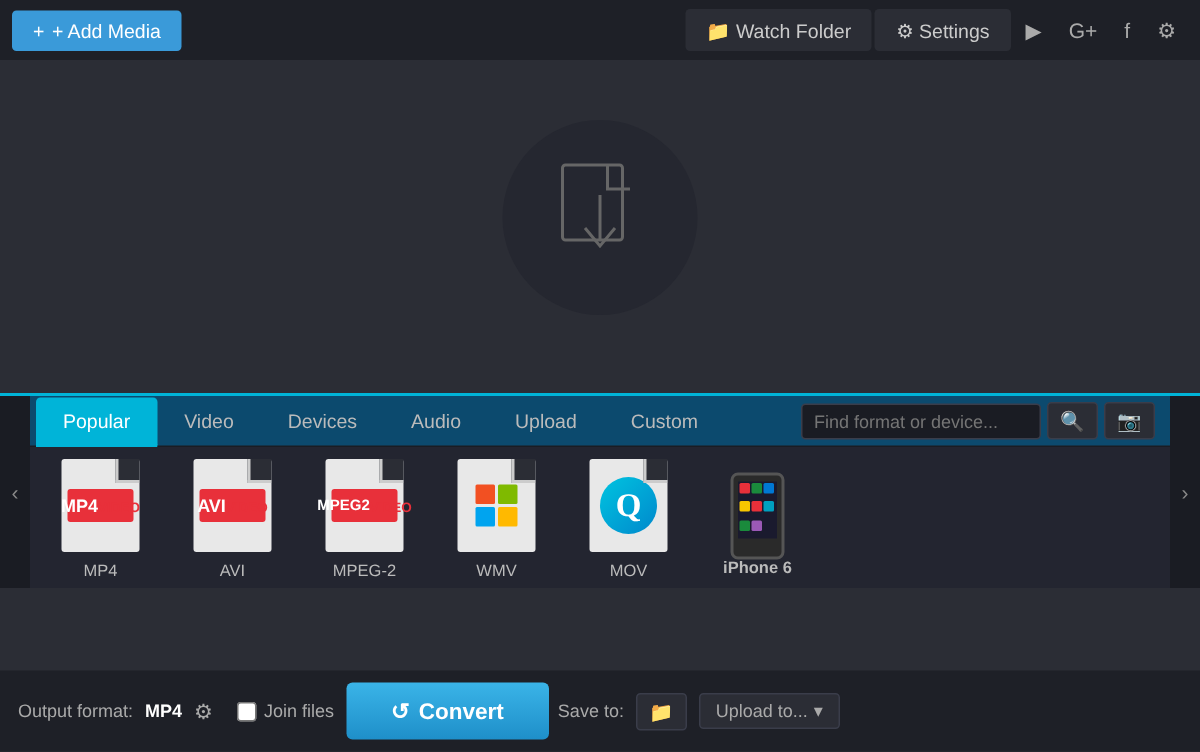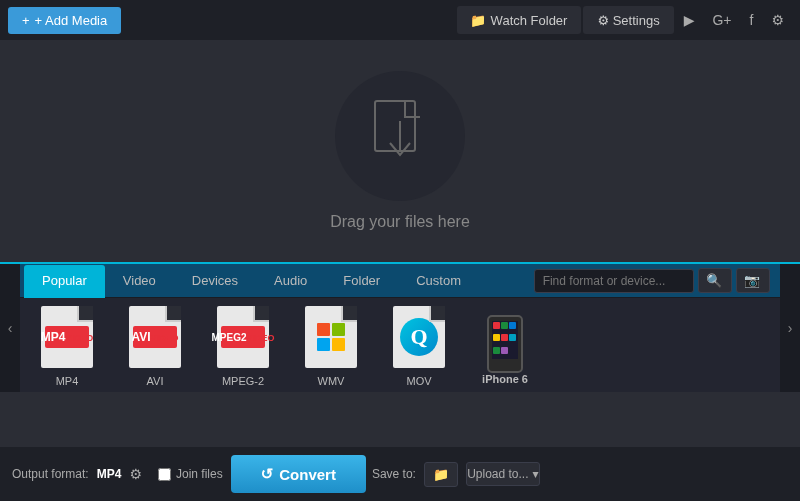--- a/index.html
+++ b/index.html
@@ -366,21 +366,21 @@
       color: #aaa;
       padding: 4px 8px;
       border-radius: 3px;
       cursor: pointer;
       font-size: 13px;
     }
     .upload-btn {
       background: #2b2d35;
       border: 1px solid #3a3d4a;
       color: #aaa;
-      padding: 4px 0;
+      padding: 4px 10px;
       border-radius: 3px;
       cursor: pointer;
       font-size: 12px;
       display: flex;
       align-items: center;
       gap: 4px;
     }
 
     
     .wmv-windows {
@@ -448,32 +448,31 @@
     <div class="drop-icon">
       <svg viewBox="0 0 60 70" fill="none" xmlns="http://www.w3.org/2000/svg">
 
         <rect x="5" y="2" width="40" height="50" rx="2" fill="none" stroke="#666" stroke-width="2"></rect>
         <polyline points="35,2 35,18 50,18" fill="none" stroke="#666" stroke-width="2"></polyline>
         <line x1="30" y1="22" x2="30" y2="52" stroke="#666" stroke-width="2"></line>
         <polyline points="20,44 30,56 40,44" fill="none" stroke="#666" stroke-width="2"></polyline>
       </svg>
     </div>
   </div>
-  <span class="drop-text">Drag your files here</span>
 </div>
 
 <div class="format-section" style="height: 130px;">
   <button class="scroll-arrow-left">‹</button>
   <div class="format-tabs-area">
     <div class="tabs-row">
       <button class="tab-btn active">Popular</button>
       <button class="tab-btn">Video</button>
       <button class="tab-btn">Devices</button>
       <button class="tab-btn">Audio</button>
-      <button class="tab-btn">Folder</button>
+      <button class="tab-btn">Upload</button>
       <button class="tab-btn">Custom</button>
       <div class="tab-spacer"></div>
       <div class="format-search">
         <input type="text" placeholder="Find format or device..." style="">
         <button class="search-icon-btn">🔍</button>
         <button class="camera-icon-btn">📷</button>
       </div>
     </div>
 
     <div class="format-items">

